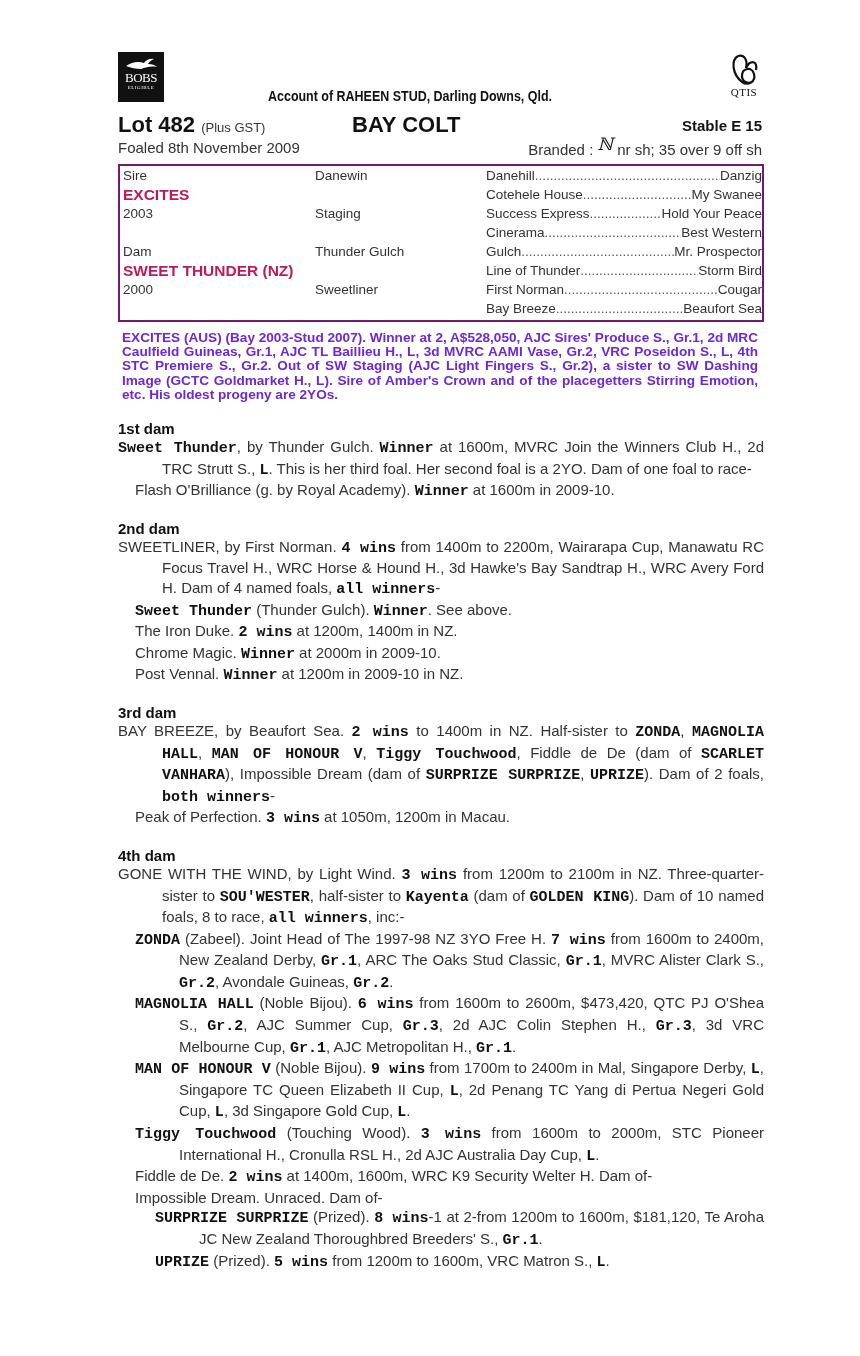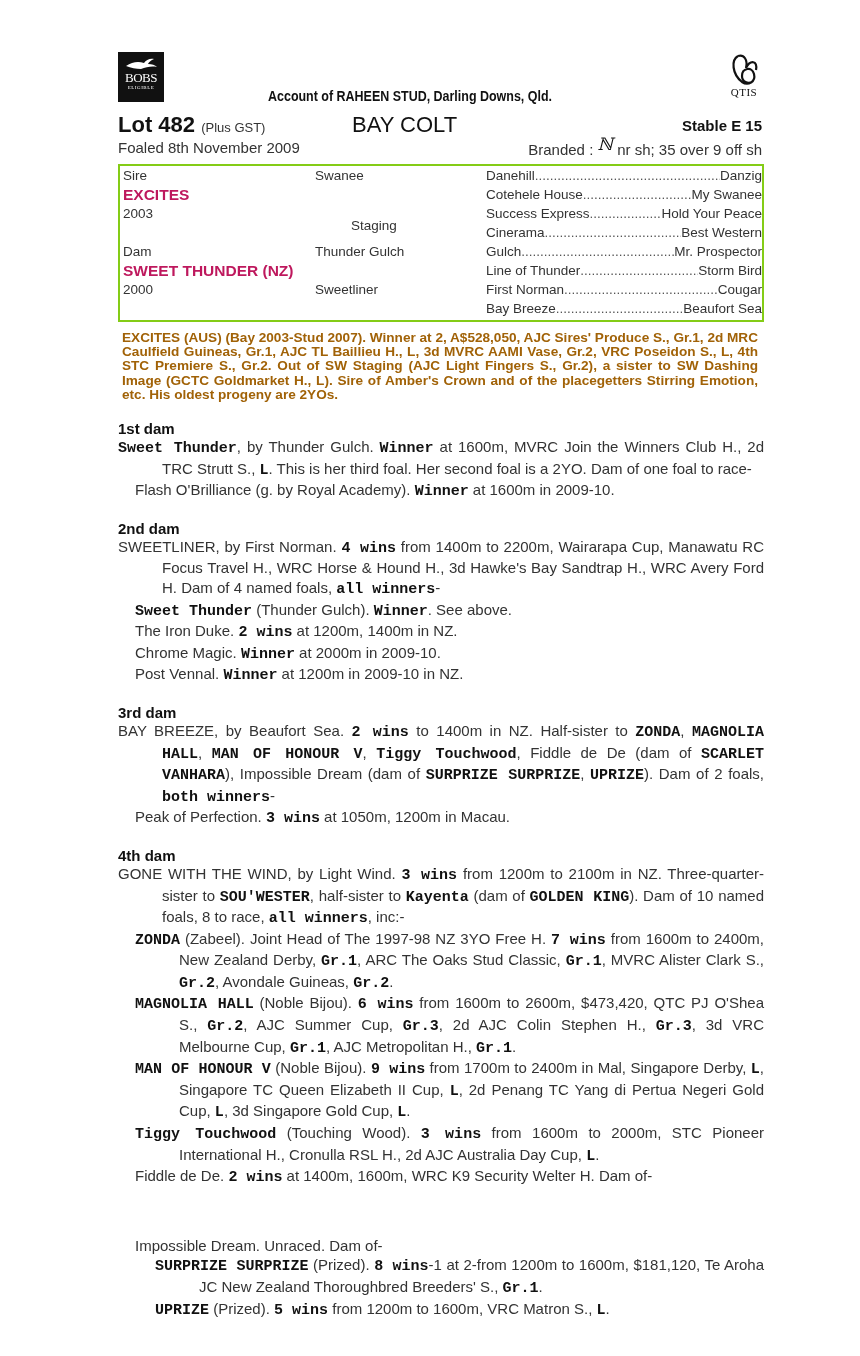--- a/index.html
+++ b/index.html
@@ -10,34 +10,34 @@
   .bobs-logo .bird { display:block; margin: 5px auto 0; width: 34px; height: 14px; }
   .bobs-logo .bobs { display:block; font-size: 13px; line-height: 13px; letter-spacing: -0.5px; }
   .bobs-logo .elig { display:block; font-size: 5px; line-height: 7px; letter-spacing: 0.5px; }
   .account { position: absolute; left: 150px; top: 36px; font-family: "Liberation Sans", sans-serif; font-weight: bold; font-size: 14.5px; transform: scaleX(0.86); transform-origin: left; letter-spacing: 0; }
   .qtis-logo { position: absolute; right: 0; top: 0; width: 40px; text-align: center; }
   .qtis-logo svg { display:block; margin: 0 auto; }
   .qtis-logo .qtis-text { font-family: "Liberation Serif", serif; font-size: 11px; letter-spacing: 0.5px; display:block; margin-top: -2px; }
   .lot-row { position: relative; height: 26px; }
   .lot { position: absolute; left: 0; top: 2px; font-size: 22px; font-weight: bold; }
   .lot .gst { font-size: 13px; font-weight: normal; color: #333; }
-  .colt { position: absolute; left: 234px; top: 2px; font-size: 22px; font-weight: normal; }
+  .colt { position: absolute; left: 234px; top: 2px; font-size: 22px; font-weight: bold; }
   .stable { position: absolute; right: 2px; top: 7px; font-size: 15px; font-weight: bold; }
   .foal-row { position: relative; height: 26px; font-size: 15px; color: #333; }
   .foaled { position: absolute; left: 0; top: 3px; }
   .branded { position: absolute; right: 2px; top: 3px; }
   .brand-mark { font-family: "DejaVu Serif", serif; font-style: italic; font-size: 17px; position: relative; top: -5px; color: #111; }
-  .ped { margin-top: 2px; border: 2px solid #84cc16; width: 642px; height: 154px; position: relative; font-size: 13.5px; color: #333; }
+  .ped { margin-top: 2px; border: 2px solid #701a75; width: 642px; height: 154px; position: relative; font-size: 13.5px; color: #333; }
   .ped .cell { position: absolute; white-space: nowrap; }
   .ped .name-bold { font-size: 15.5px; font-weight: bold; color: #be185d; }
   .ped .dots { position: absolute; left: 366px; width: 276px; display: flex; }
   .ped .dots .l { white-space: nowrap; }
   .ped .dots .d { flex: 1; overflow: hidden; white-space: nowrap; color: #555; letter-spacing: 0; }
   .ped .dots .r { white-space: nowrap; }
-  .sire-desc { margin-top: 9px; padding-left: 4px; width: 636px; font-size: 13.6px; font-weight: bold; line-height: 14.2px; text-align: justify; color: #a16207; transform: scaleY(1.0); }
+  .sire-desc { margin-top: 9px; padding-left: 4px; width: 636px; font-size: 13.6px; font-weight: bold; line-height: 14.2px; text-align: justify; color: #6d28d9; transform: scaleY(1.0); }
   .sect { margin-top: 18px; }
   .sect h3 { margin: 0; font-size: 15px; font-weight: bold; line-height: 17px; color: #111; }
   .para { font-size: 15px; line-height: 19.6px; color: #333; text-align: justify; }
   .para b { color: #111; font-family: Liberation Mono, monospace; }
   .l0 { padding-left: 44px; text-indent: -44px; }
   .l1 { padding-left: 60px; text-indent: -44px; }
   .l2 { padding-left: 80px; text-indent: -44px; }
   .l1s { padding-left: 17px; }
 </style>
 </head>
@@ -82,22 +82,22 @@
   </div>
 
   <div class="ped">
     <div class="cell" style="left:3px;top:2px;">Sire</div>
     <div class="cell name-bold" style="left:3px;top:20px;">EXCITES</div>
     <div class="cell" style="left:3px;top:40px;">2003</div>
     <div class="cell" style="left:3px;top:78px;">Dam</div>
     <div class="cell name-bold" style="left:3px;top:96px;">SWEET THUNDER (NZ)</div>
     <div class="cell" style="left:3px;top:116px;">2000</div>
 
-    <div class="cell" style="left:195px;top:2px;">Swanee</div>
-    <div class="cell" style="left:195px;top:52px;margin-left:36px;">Staging</div>
+    <div class="cell" style="left:195px;top:2px;">Danewin</div>
+    <div class="cell" style="left:195px;top:40px;">Staging</div>
     <div class="cell" style="left:195px;top:78px;">Thunder Gulch</div>
     <div class="cell" style="left:195px;top:116px;">Sweetliner</div>
 
     <div class="dots" style="top:2px;">
         <span class="l">Danehill</span>
         <span class="d">................................................................................</span>
         <span class="r">Danzig</span>
       </div>
     <div class="dots" style="top:21px;">
         <span class="l">Cotehele House</span>
@@ -167,19 +167,19 @@
 
   <div class="sect">
     <h3>4th dam</h3>
     <div class="para l0"><span>GONE WITH THE WIND, by Light Wind. </span><b>3 wins</b><span> from 1200m to 2100m in NZ. Three-quarter-sister to </span><b>SOU'WESTER</b><span>, half-sister to </span><b>Kayenta</b><span> (dam of </span><b>GOLDEN KING</b><span>). Dam of 10 named foals, 8 to race, </span><b>all winners</b><span>, inc:-</span></div>
     <div>
         <div class="para l1" style="padding-left: 61px;"><b>ZONDA</b><span> (Zabeel). Joint Head of The 1997-98 NZ 3YO Free H. </span><b>7 wins</b><span> from 1600m to 2400m, New Zealand Derby, </span><b>Gr.1</b><span>, ARC The Oaks Stud Classic, </span><b>Gr.1</b><span>, MVRC Alister Clark S., </span><b>Gr.2</b><span>, Avondale Guineas, </span><b>Gr.2</b><span>.</span></div>
         <div class="para l1" style="padding-left: 61px;"><b>MAGNOLIA HALL</b><span> (Noble Bijou). </span><b>6 wins</b><span> from 1600m to 2600m, $473,420, QTC PJ O'Shea S., </span><b>Gr.2</b><span>, AJC Summer Cup, </span><b>Gr.3</b><span>, 2d AJC Colin Stephen H., </span><b>Gr.3</b><span>, 3d VRC Melbourne Cup, </span><b>Gr.1</b><span>, AJC Metropolitan H., </span><b>Gr.1</b><span>.</span></div>
         <div class="para l1" style="padding-left: 61px;"><b>MAN OF HONOUR V</b><span> (Noble Bijou). </span><b>9 wins</b><span> from 1700m to 2400m in Mal, Singapore Derby, </span><b>L</b><span>, Singapore TC Queen Elizabeth II Cup, </span><b>L</b><span>, 2d Penang TC Yang di Pertua Negeri Gold Cup, </span><b>L</b><span>, 3d Singapore Gold Cup, </span><b>L</b><span>.</span></div>
         <div class="para l1" style="padding-left: 61px;"><b>Tiggy Touchwood</b><span> (Touching Wood). </span><b>3 wins</b><span> from 1600m to 2000m, STC Pioneer International H., Cronulla RSL H., 2d AJC Australia Day Cup, </span><b>L</b><span>.</span></div>
         <div class="para l1s" style="padding-left: 17px;"><span>Fiddle de De. </span><b>2 wins</b><span> at 1400m, 1600m, WRC K9 Security Welter H. Dam of-</span></div>
-        <div class="para l1s" style="padding-left: 17px; margin-top: 48px;"><span>Impossible Dream. Unraced. Dam of-</span></div>
+        <div class="para l1s" style="padding-left: 17px;"><span>Impossible Dream. Unraced. Dam of-</span></div>
         <div class="para l2" style="padding-left: 81px;"><b>SURPRIZE SURPRIZE</b><span> (Prized). </span><b>8 wins</b><span>-1 at 2-from 1200m to 1600m, $181,120, Te Aroha JC New Zealand Thoroughbred Breeders' S., </span><b>Gr.1</b><span>.</span></div>
         <div class="para l2" style="padding-left: 81px;"><b>UPRIZE</b><span> (Prized). </span><b>5 wins</b><span> from 1200m to 1600m, VRC Matron S., </span><b>L</b><span>.</span></div>
       </div>
   </div>
 
 </div>
 
 </body></html>

